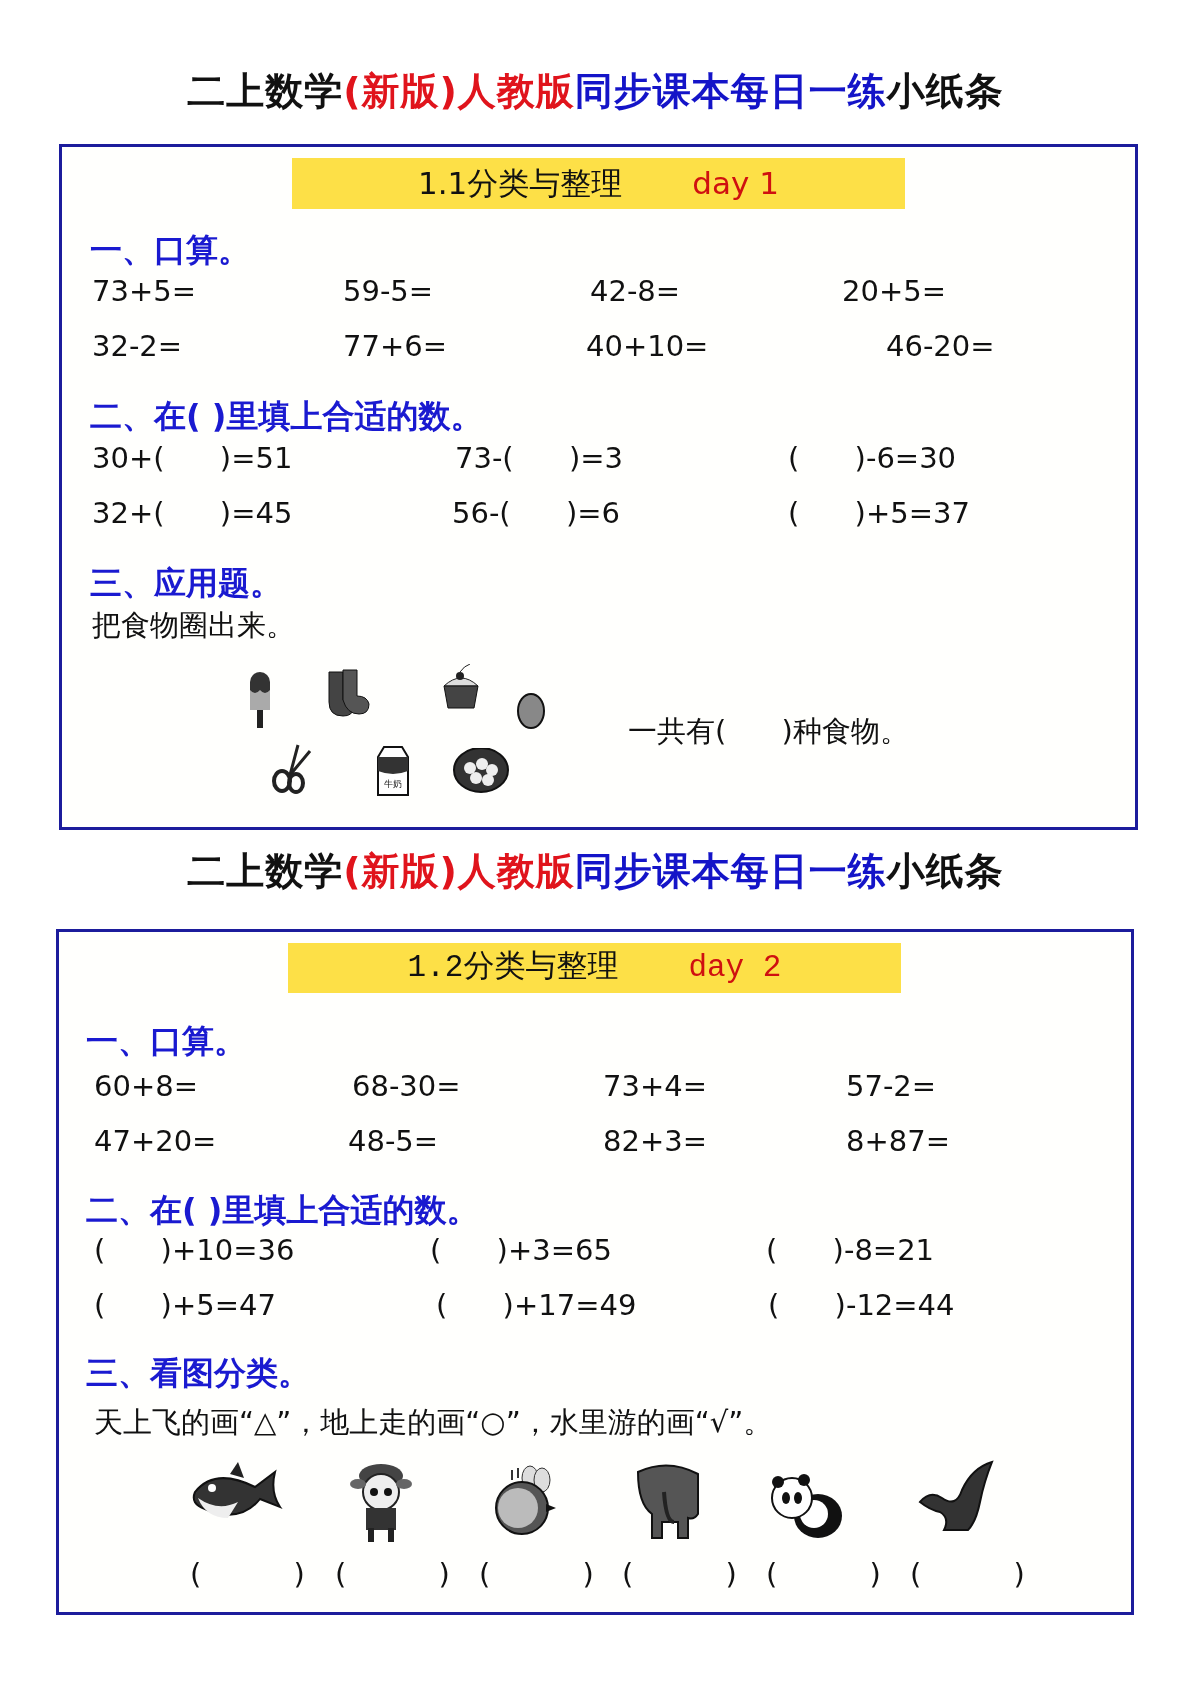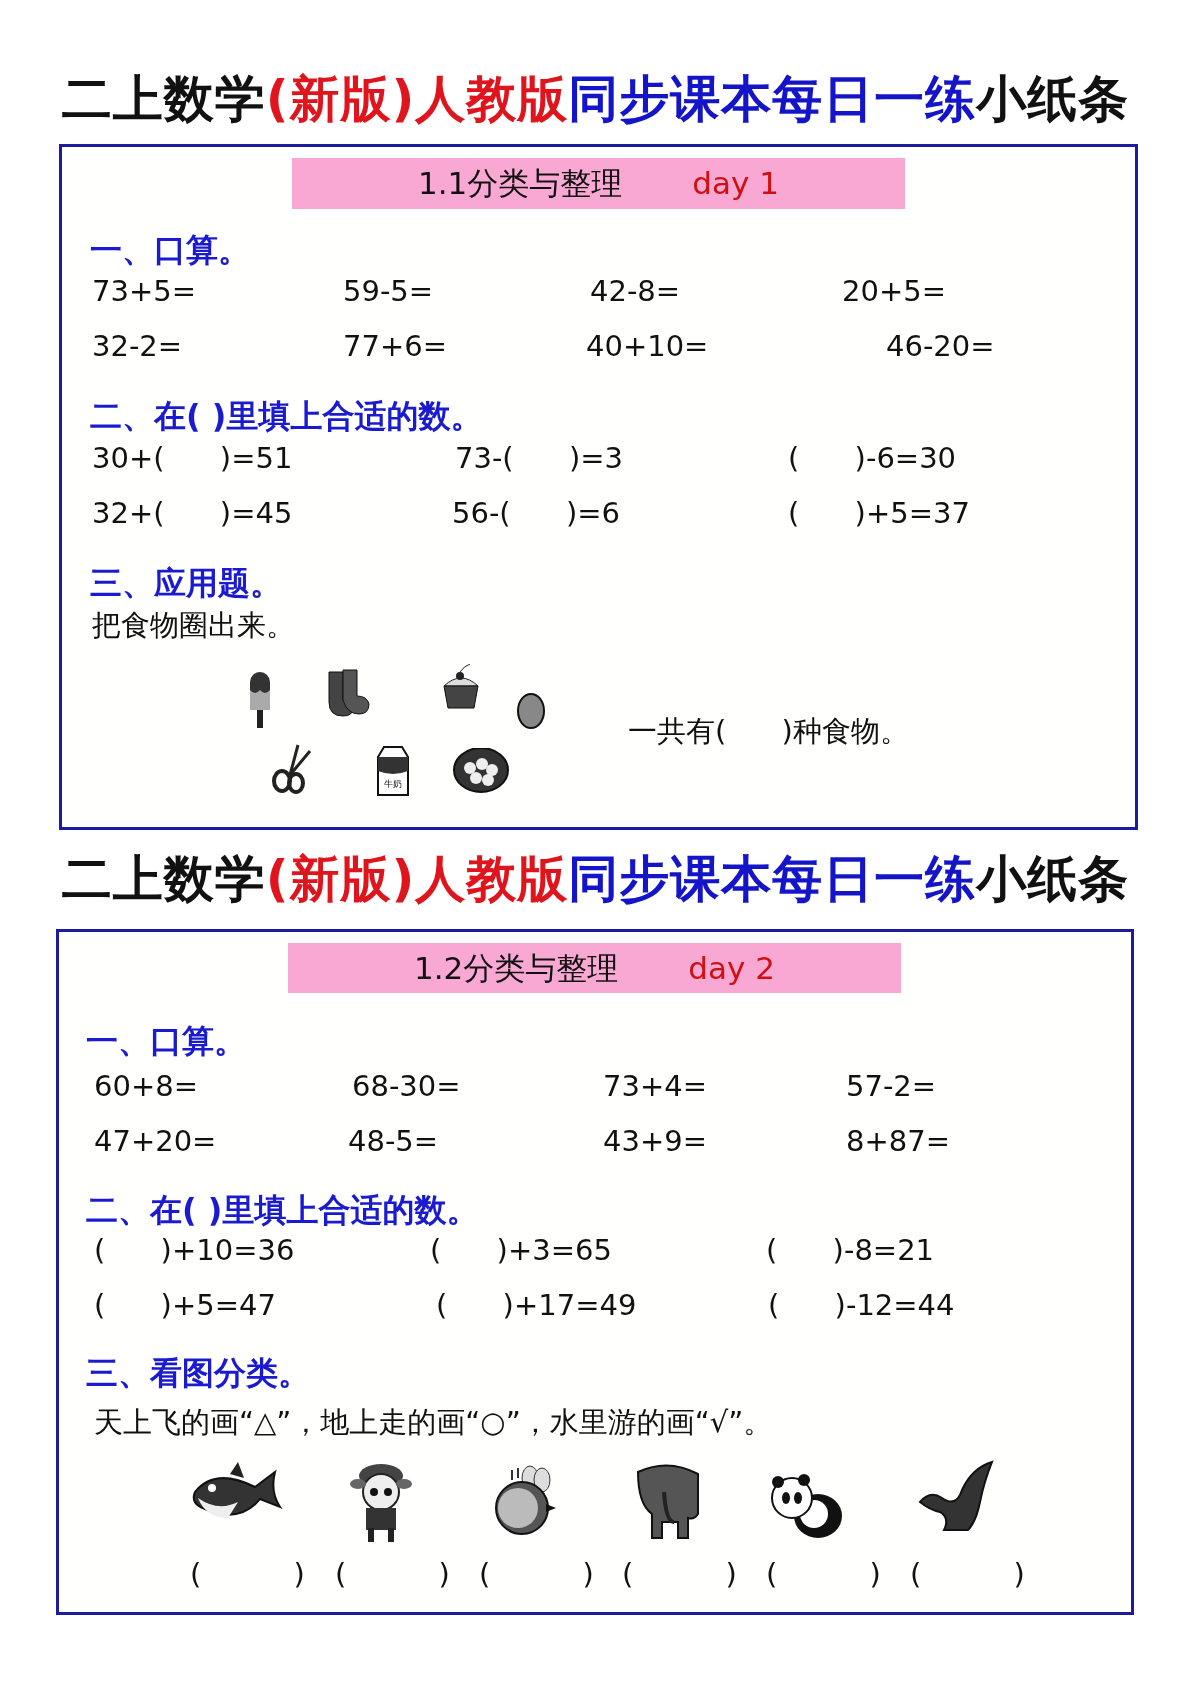--- a/index.html
+++ b/index.html
@@ -1,24 +1,24 @@
 <!DOCTYPE html>
 <html><head>
 <meta charset="utf-8">
 <style>
   html, body { margin:0; padding:0; }
   body { width:1191px; height:1684px; background:#ffffff; position:relative; overflow:hidden;
          font-family:"DejaVu Sans", "Liberation Sans", sans-serif; color:#111; }
-  .page-title { position:absolute; left:0; width:1191px; text-align:center; font-size:50px; font-weight:bold;
+  .page-title { position:absolute; left:0; width:1191px; text-align:center; font-size:38px; font-weight:bold;
                 letter-spacing:1px; white-space:nowrap; }
   .page-title .black { color:#111; }
   .page-title .red { color:#e0141c; }
   .page-title .blue { color:#1414c8; }
   .card { position:absolute; border:3px solid #1c1c9c; box-sizing:border-box; background:#fffffd; }
-  .band { position:absolute; background:#f9a8d4; text-align:center; font-size:31px; line-height:50px; white-space:nowrap; }
+  .band { position:absolute; background:#fde047; text-align:center; font-size:31px; line-height:50px; white-space:nowrap; }
   .band .lesson { color:#111; }
   .band .day { color:#cf1010; margin-left:70px; }
   .abs { position:absolute; white-space:nowrap; }
   .heading { color:#1a1ad0; font-size:32px; font-weight:bold;margin-top:9px; }
   .expr { font-size:29px; color:#111; }
   .plain { font-size:29px; color:#111; }
   .pic { position:absolute; }
 </style>
 </head>
 <body>
@@ -90,32 +90,32 @@
     <circle cx="36" cy="32" r="6" fill="#eee"></circle>
 </svg>
 
 <div class="abs plain" style="left:628px; top:712px; white-space:pre;">一共有(      )种食物。</div>
 
 <div class="page-title" style="top:846px;">
   <span class="black">二上数学</span><span class="red">(新版)人教版</span><span class="blue">同步课本每日一练</span><span class="black">小纸条</span>
 </div>
 
 <div class="card" style="left:56px; top:929px; width:1078px; height:686px;"></div>
-<div class="band" style="left:288px; top:943px; width:613px; height:50px;">
+<div class="band" style="left:288px; top:943px; width:613px; height:50px;font-family:Liberation Mono, monospace;">
   <span class="lesson">1.2分类与整理</span><span class="day">day 2</span>
 </div>
 
 <div class="abs heading" style="left:86px; top:1011px;">一、口算。</div>
 <div class="abs expr" style="left:94px; top:1069px;">60+8=</div>
 <div class="abs expr" style="left:352px; top:1069px;">68-30=</div>
 <div class="abs expr" style="left:603px; top:1069px;">73+4=</div>
 <div class="abs expr" style="left:846px; top:1069px;">57-2=</div>
 <div class="abs expr" style="left:94px; top:1124px;">47+20=</div>
 <div class="abs expr" style="left:348px; top:1124px;">48-5=</div>
-<div class="abs expr" style="left:603px; top:1124px;">43+9=</div>
+<div class="abs expr" style="left:603px; top:1124px;">82+3=</div>
 <div class="abs expr" style="left:846px; top:1124px;">8+87=</div>
 
 <div class="abs heading" style="left:86px; top:1180px;">二、在(   )里填上合适的数。</div>
 <div class="abs expr" style="left:94px; top:1233px; white-space:pre;">(      )+10=36</div>
 <div class="abs expr" style="left:430px; top:1233px; white-space:pre;">(      )+3=65</div>
 <div class="abs expr" style="left:766px; top:1233px; white-space:pre;">(      )-8=21</div>
 <div class="abs expr" style="left:94px; top:1288px; white-space:pre;">(      )+5=47</div>
 <div class="abs expr" style="left:436px; top:1288px; white-space:pre;">(      )+17=49</div>
 <div class="abs expr" style="left:768px; top:1288px; white-space:pre;">(      )-12=44</div>
 

